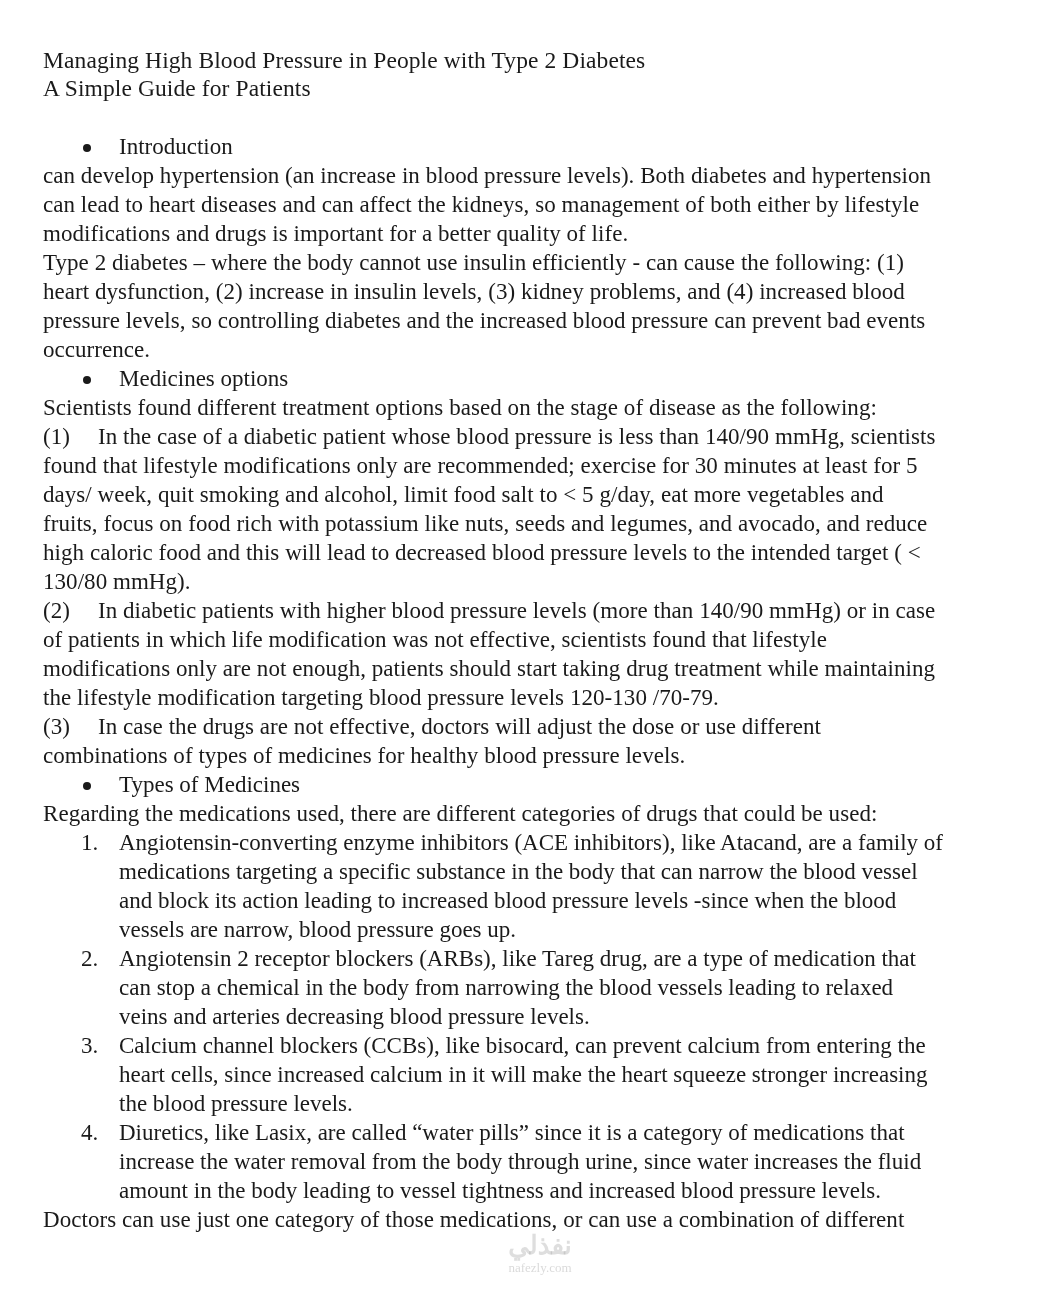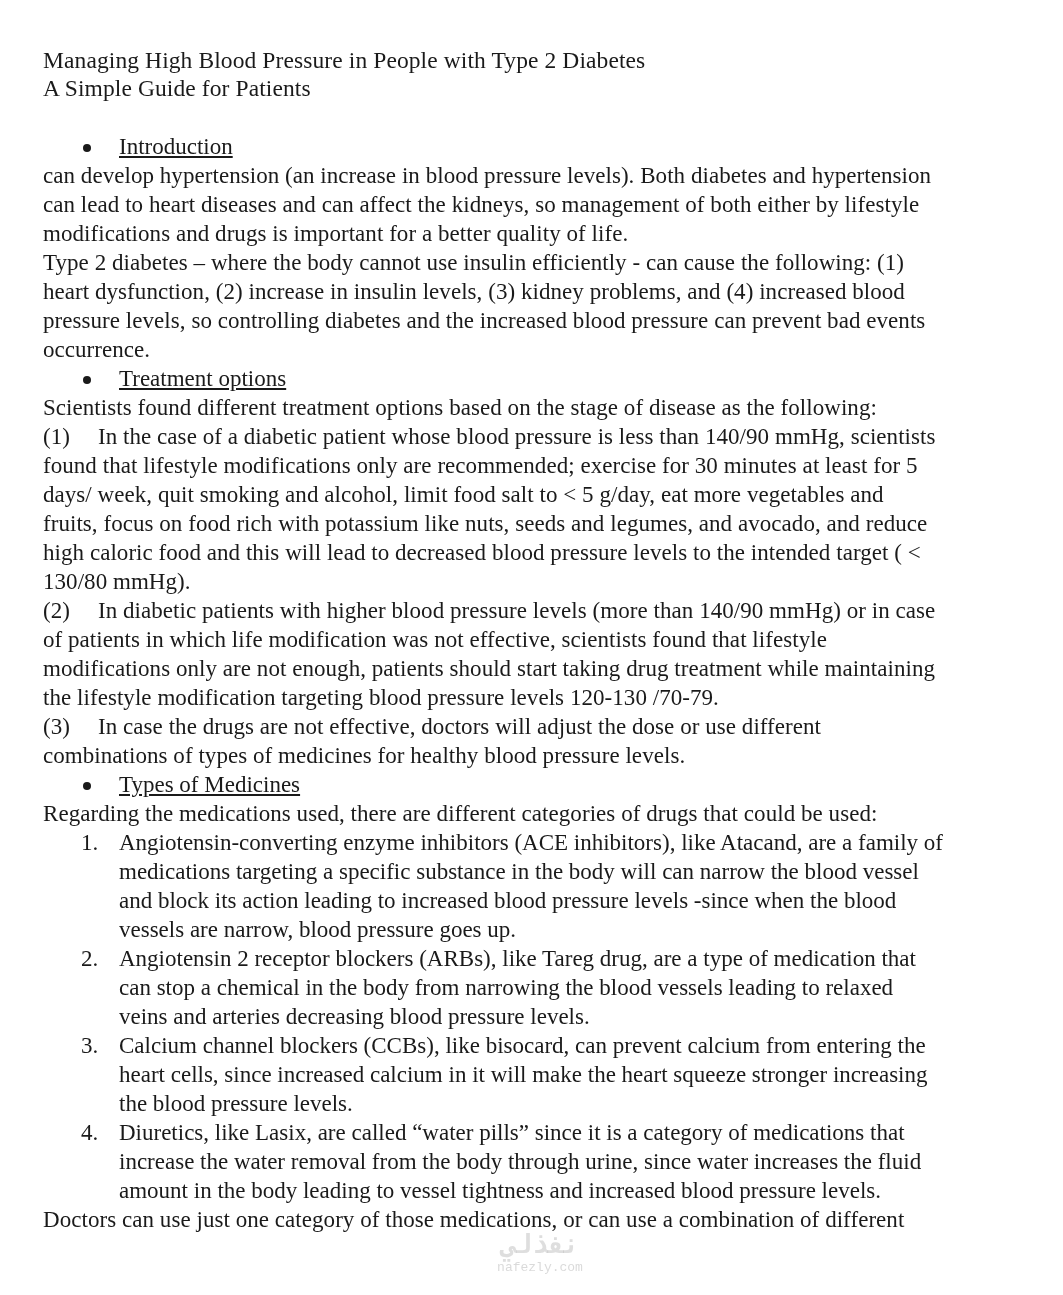--- a/index.html
+++ b/index.html
@@ -41,21 +41,21 @@
   }
   .bullet-heading .dot {
     position: absolute;
     left: 40px;
     top: 12px;
     width: 8px;
     height: 8px;
     border-radius: 50%;
     background: #1a1a1a;
   }
-  .bullet-heading .label { display: inline-block; padding-left: 36px; text-decoration: underline; }
+  .bullet-heading .label { display: inline-block; padding-left: 36px; }
   .para-line { display: block; }
   .num-prefix { display: inline-block; width: 55px; }
   .olist { margin: 0; padding: 0; }
   .oitem {
     position: relative;
     padding-left: 76px;
     font-size: 23px;
     line-height: 29px;
   }
   .oitem .onum {
@@ -63,21 +63,21 @@
     left: 38px;
     top: 0;
   }
   .watermark {
     position: absolute;
     left: 470px;
     top: 1232px;
     width: 140px;
     height: 60px;
     color: rgba(150,150,150,0.35);
-    font-family: Liberation Mono, monospace;
+    font-family: Liberation Serif, serif;
     font-size: 13px;
     text-align: center;
     pointer-events: none;
   }
   .watermark .wm-top {
     display: block;
     font-size: 26px;
     font-weight: bold;
     line-height: 28px;
     color: rgba(160,160,160,0.35);
@@ -103,21 +103,21 @@
   </p>
   <p class="body-text">
     <span class="para-line">Type 2 diabetes – where the body cannot use insulin efficiently - can cause the following: (1)</span>
     <span class="para-line">heart dysfunction, (2) increase in insulin levels, (3) kidney problems, and (4) increased blood</span>
     <span class="para-line">pressure levels, so controlling diabetes and the increased blood pressure can prevent bad events</span>
     <span class="para-line">occurrence.</span>
   </p>
 
   <div class="bullet-heading">
     <span class="dot"></span>
-    <span class="label">Treatment options</span>
+    <span class="label">Medicines options</span>
   </div>
   <p class="body-text">Scientists found different treatment options based on the stage of disease as the following:</p>
 
   <p class="body-text">
     <span class="para-line"><span class="num-prefix">(1)</span><span>In the case of a diabetic patient whose blood pressure is less than 140/90 mmHg, scientists</span></span>
     <span class="para-line">found that lifestyle modifications only are recommended; exercise for 30 minutes at least for 5</span>
     <span class="para-line">days/ week, quit smoking and alcohol, limit food salt to &lt; 5 g/day, eat more vegetables and</span>
     <span class="para-line">fruits, focus on food rich with potassium like nuts, seeds and legumes, and avocado, and reduce</span>
     <span class="para-line">high caloric food and this will lead to decreased blood pressure levels to the intended target ( &lt;</span>
     <span class="para-line">130/80 mmHg).</span>
@@ -138,21 +138,21 @@
   <div class="bullet-heading">
     <span class="dot"></span>
     <span class="label">Types of Medicines</span>
   </div>
   <p class="body-text">Regarding the medications used, there are different categories of drugs that could be used:</p>
 
   <div class="olist">
     <div class="oitem">
       <span class="onum">1.</span>
       <span class="para-line">Angiotensin-converting enzyme inhibitors (ACE inhibitors), like Atacand, are a family of</span>
-      <span class="para-line">medications targeting a specific substance in the body will can narrow the blood vessel</span>
+      <span class="para-line">medications targeting a specific substance in the body that can narrow the blood vessel</span>
       <span class="para-line">and block its action leading to increased blood pressure levels -since when the blood</span>
       <span class="para-line">vessels are narrow, blood pressure goes up.</span>
     </div>
     <div class="oitem">
       <span class="onum">2.</span>
       <span class="para-line">Angiotensin 2 receptor blockers (ARBs), like Tareg drug, are a type of medication that</span>
       <span class="para-line">can stop a chemical in the body from narrowing the blood vessels leading to relaxed</span>
       <span class="para-line">veins and arteries decreasing blood pressure levels.</span>
     </div>
     <div class="oitem">

